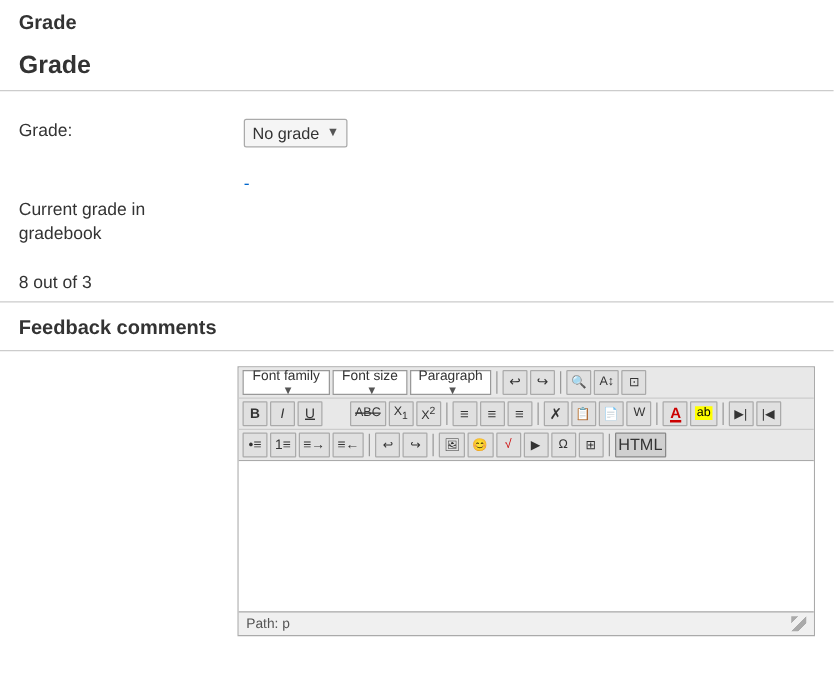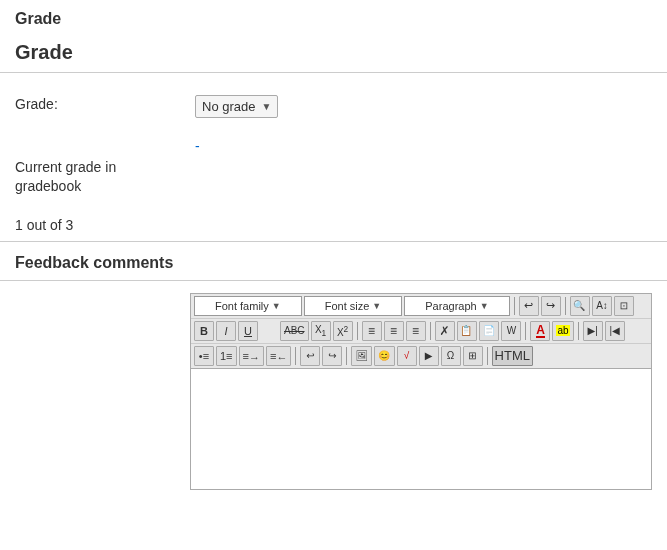--- a/index.html
+++ b/index.html
@@ -106,25 +106,26 @@
     .toolbar-row + .toolbar-row {
       border-top: 1px solid #ccc;
     }
 
     .toolbar-dropdown {
       display: inline-flex;
       align-items: center;
       background: #fff;
       border: 1px solid #999;
       font-size: 11px;
-      padding: 1px 20px;
+      padding: 1px 4px;
       cursor: pointer;
       height: 20px;
       min-width: 70px;
       justify-content: center;
+      flex-direction: column;
     }
 
     .toolbar-dropdown-arrow {
       font-size: 9px;
       margin-left: 3px;
       color: #555;
     }
 
     .toolbar-btn {
       display: inline-flex;
@@ -233,21 +234,21 @@
       <span>Current grade in
 gradebook</span>
     </div>
     <div class="form-value current-grade-value">
       <span>-</span>
     </div>
   </div>
 
   <div class="form-row">
     <div class="form-value">
-      <span>1 out of 3</span>
+      <span>8 out of 3</span>
     </div>
   </div>
 
 </div>
 
 <div class="feedback-section-title">
   <span>Feedback comments</span>
 </div>
 
 <div class="editor-container">
@@ -409,14 +410,18 @@
       <div class="toolbar-btn toolbar-html" title="HTML Source">
         <span>HTML</span>
       </div>
     </div>
 
   </div>
 
   <div class="editor-body" contenteditable="true" style="">
   </div>
 
+  <div class="editor-footer">
+    <span>Path: p</span>
+    <div class="resize-handle"></div>
+  </div>
 
 </div>
 
 </body></html>

